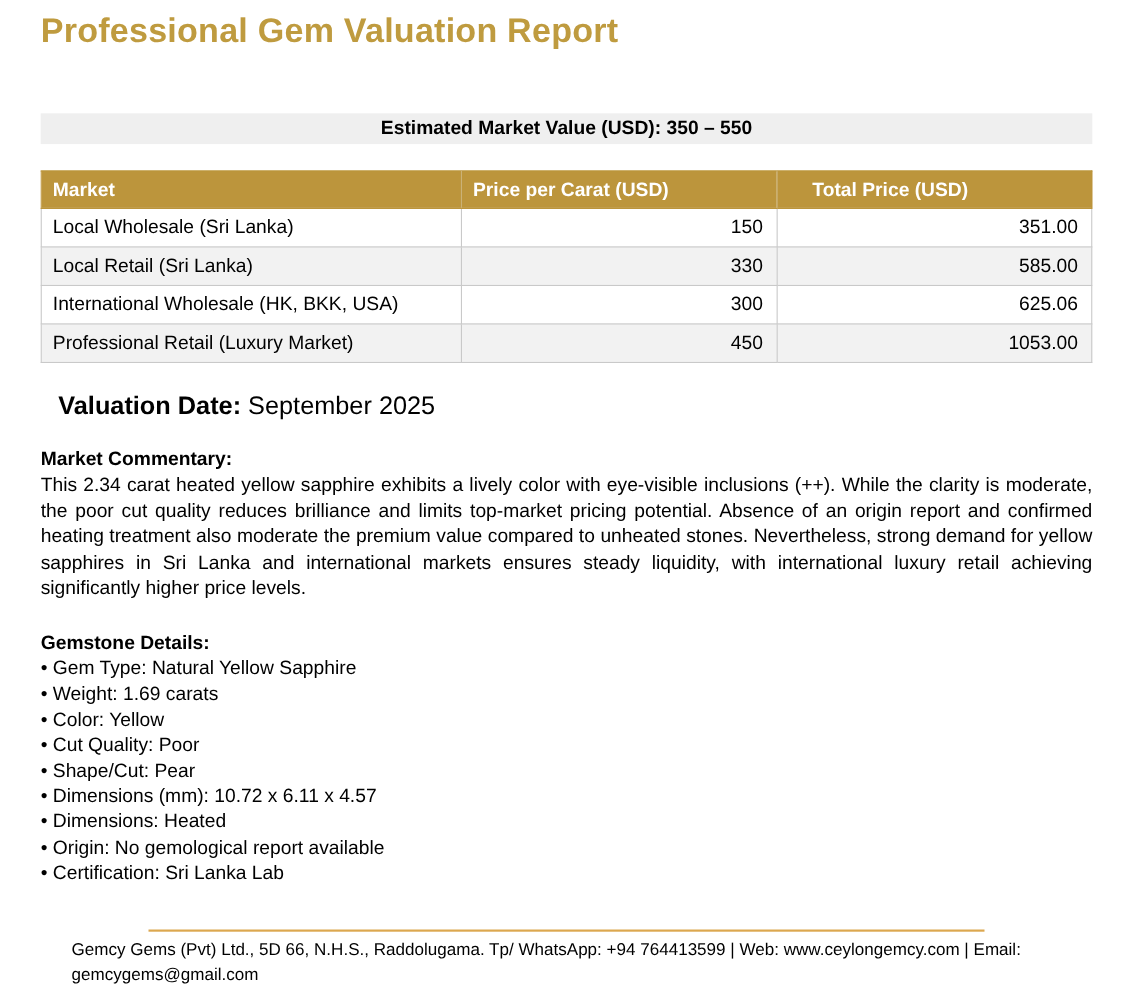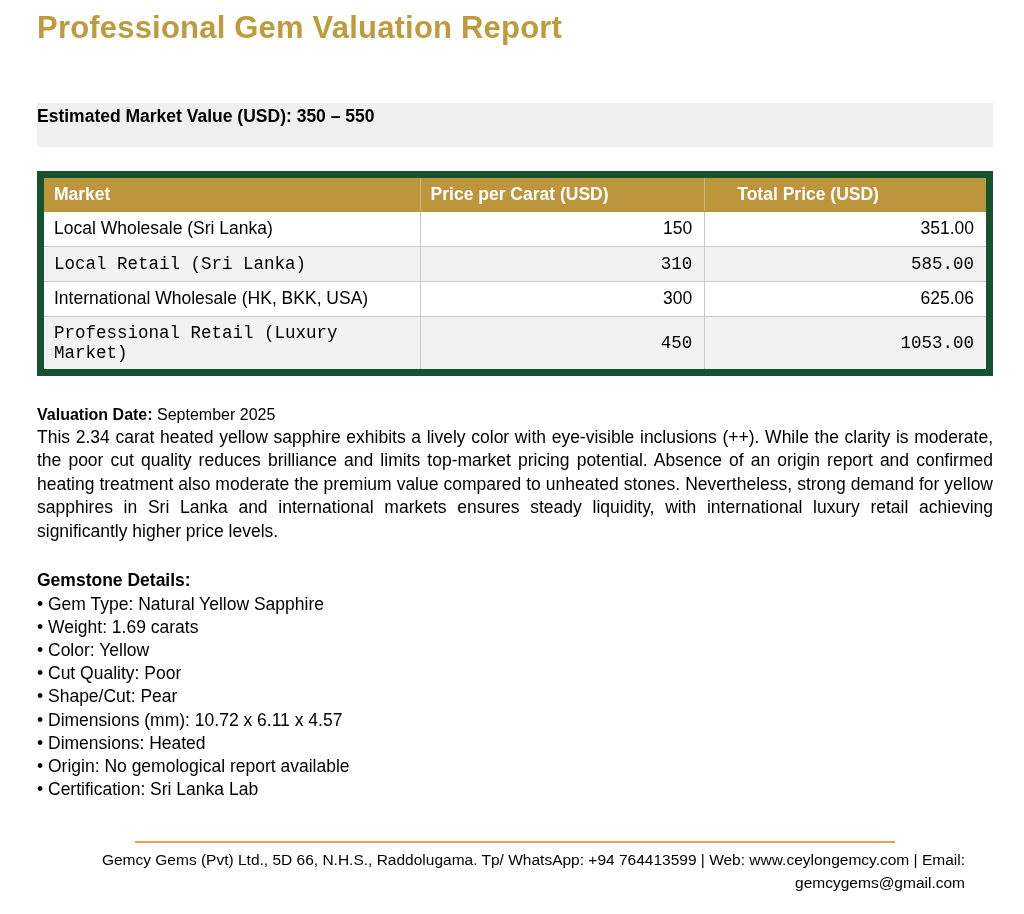--- a/index.html
+++ b/index.html
@@ -19,22 +19,23 @@
     font-size: 31px;
     line-height: 1.15;
     font-weight: bold;
     color: #BF9B3F;
     letter-spacing: 0.2px;
   }
 
   .banner {
     margin-top: 57px;
     background: #EFEFEF;
-    height: 44px;
+    height: 28px;
     line-height: 26px;
+    text-align: center;
     font-weight: bold;
     font-size: 17.5px;
   }
 
   table.pricing {
     margin-top: 24px;
     width: 100%;
     border-collapse: collapse;
     font-size: 17.5px;
   }
@@ -47,30 +48,30 @@
     height: 34px;
     border: 1px solid #BC953C;
     border-right: 1px solid #CBB277;
   }
   table.pricing th:last-child { border-right: 1px solid #BC953C; padding-left: 32px; }
   table.pricing td {
     padding: 6px 12px 6px 10px;
     height: 35px;
     border: 1px solid #C9C9C9;
   }
-  table.pricing { border: 7px solid #14532d; }
-  table.pricing tr.alt td { background: #F2F2F2; font-family: Liberation Mono, monospace; }
+  table.pricing { border: 1px solid #14532d; }
+  table.pricing tr.alt td { background: #F2F2F2; }
   table.pricing td.num { text-align: right; }
   table.pricing col.c1 { width: 40%; }
   table.pricing col.c2 { width: 30%; }
   table.pricing col.c3 { width: 30%; }
 
   .valuation-date {
-    margin: 27px 0 0 0;
-    font-size: 16px;
+    margin: 27px 0 0 16px;
+    font-size: 23px;
     line-height: 23px;
   }
   .valuation-date .lbl { font-weight: bold; }
 
   .section-heading {
     margin: 26px 0 0 0;
     font-size: 17.5px;
     line-height: 23.5px;
     font-weight: bold;
   }
@@ -92,21 +93,21 @@
 
   .footer { margin-top: 40px; }
   .footer-divider {
     width: 760px;
     margin: 0 auto;
     border-top: 2px solid #DCA74F;
   }
   .footer-text {
     margin: 5px auto 0 auto;
     width: 900px;
-    text-align: right;
+    text-align: left;
     font-size: 15.5px;
     line-height: 23px;
   }
   .footer-text p { margin: 0; }
 </style>
 </head>
 <body>
 
 <div class="page">
 
@@ -128,38 +129,39 @@
       </tr>
     </thead>
     <tbody>
       <tr>
         <td>Local Wholesale (Sri Lanka)</td>
         <td class="num">150</td>
         <td class="num">351.00</td>
       </tr>
       <tr class="alt">
         <td>Local Retail (Sri Lanka)</td>
-        <td class="num">310</td>
+        <td class="num">330</td>
         <td class="num">585.00</td>
       </tr>
       <tr>
         <td>International Wholesale (HK, BKK, USA)</td>
         <td class="num">300</td>
         <td class="num">625.06</td>
       </tr>
       <tr class="alt">
         <td>Professional Retail (Luxury Market)</td>
         <td class="num">450</td>
         <td class="num">1053.00</td>
       </tr>
     </tbody>
   </table>
 
   <p class="valuation-date"><span class="lbl">Valuation Date:</span> <span>September 2025</span></p>
 
+  <p class="section-heading">Market Commentary:</p>
   <p class="commentary-text">This 2.34 carat heated yellow sapphire exhibits a lively color with eye-visible inclusions (++). While the clarity is moderate, the poor cut quality reduces brilliance and limits top-market pricing potential. Absence of an origin report and confirmed heating treatment also moderate the premium value compared to unheated stones. Nevertheless, strong demand for yellow sapphires in Sri Lanka and international markets ensures steady liquidity, with international luxury retail achieving significantly higher price levels.</p>
 
   <p class="section-heading">Gemstone Details:</p>
   <ul class="gem-list">
     <li>Gem Type: Natural Yellow Sapphire</li>
     <li>Weight: 1.69 carats</li>
     <li>Color: Yellow</li>
     <li>Cut Quality: Poor</li>
     <li>Shape/Cut: Pear</li>
     <li>Dimensions (mm): 10.72 x 6.11 x 4.57</li>

